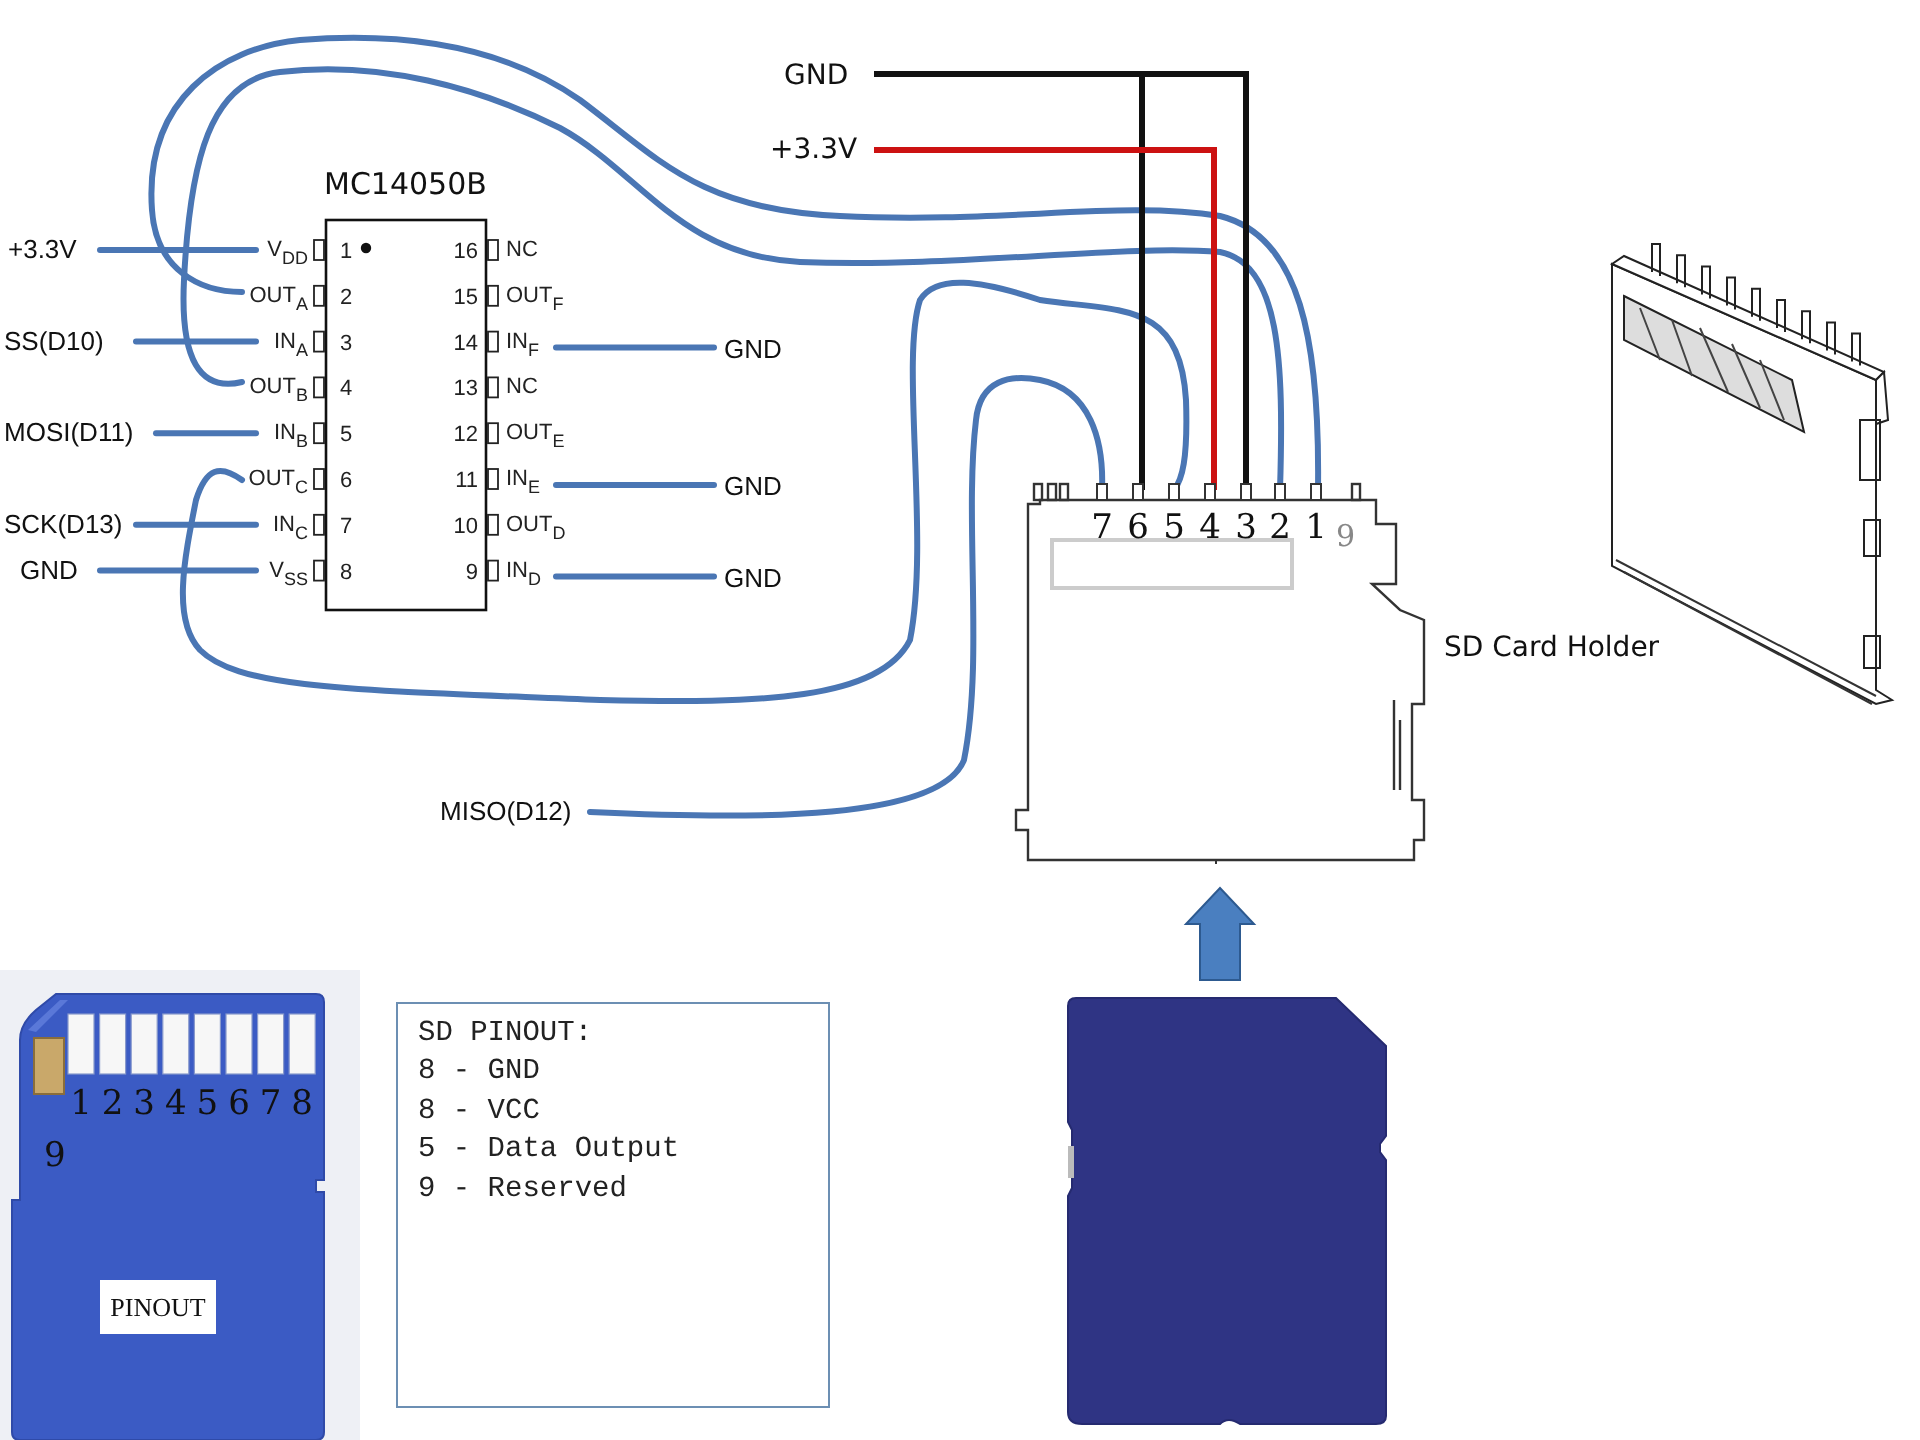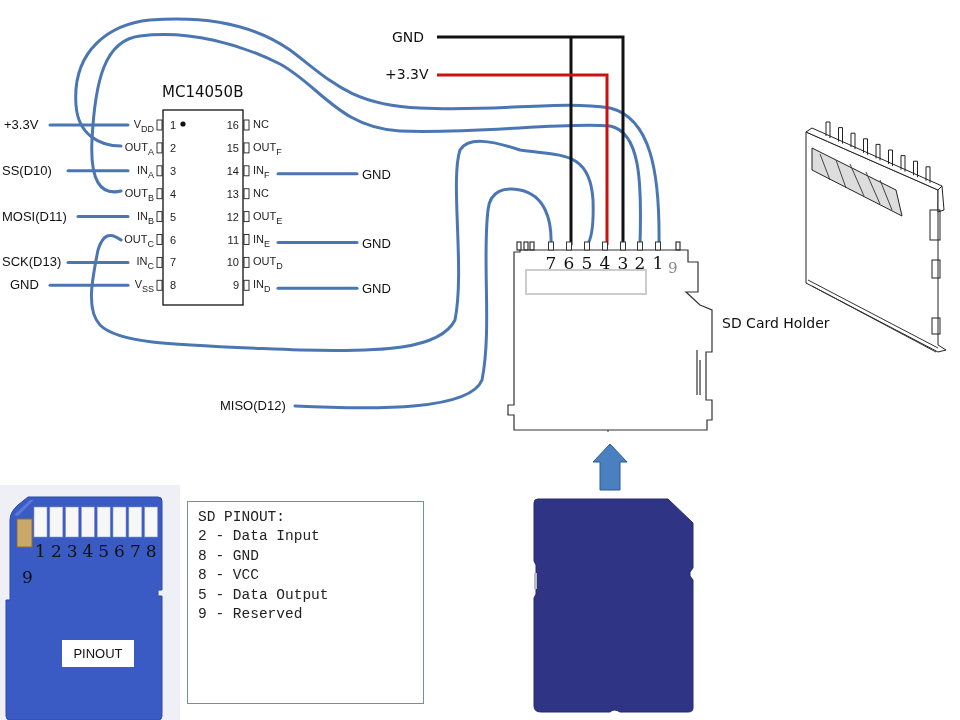--- a/index.html
+++ b/index.html
@@ -11,29 +11,29 @@
   .pin-lbl { font-family: "Liberation Sans", sans-serif; font-size: 11px; fill: #222; }
   .pin-num { font-family: "Liberation Sans", sans-serif; font-size: 11px; fill: #222; }
   .title { font-family: "DejaVu Sans", sans-serif; font-size: 15px; fill: #111; }
   .sdnum { font-family: "DejaVu Serif", serif; font-size: 17px; fill: #111; }
   .sdnum9 { font-family: "DejaVu Serif", serif; font-size: 15px; fill: #888; }
   .wire { fill: none; stroke: #4a76b4; stroke-width: 3; stroke-linecap: round; }
   .wire-black { fill: none; stroke: #111; stroke-width: 3; }
   .wire-red { fill: none; stroke: #cc1111; stroke-width: 3; }
   .outline { fill: none; stroke: #333; stroke-width: 1.2; }
 
-  #pinout-box { position: absolute; left: 187px; top: 501px; width: 237px; height: 203px;
+  #pinout-box { position: absolute; left: 198px; top: 501px; width: 217px; height: 203px;
                 border: 1px solid #6c8fb3; background: #fff; box-sizing: border-box;
                 padding: 6px 0 0 10px; }
   #pinout-box .line { font-family: "Liberation Mono", monospace; font-size: 14.5px;
                       line-height: 19.4px; color: #222; white-space: pre; }
 
-  #card-label { position: absolute; left: 50px; top: 640px; width: 72px; height: 27px;
-                background: #fff; font-family: Liberation Sans, sans-serif; font-size: 13px;
-                color: #111; text-align: center; line-height: 27px; margin-left: 12px; }
+  #card-label { position: absolute; left: 50px; top: 640px; width: 58px; height: 27px;
+                background: #fff; font-family: Liberation Serif, serif; font-size: 13px;
+                color: #111; text-align: center; line-height: 27px; }
 </style>
 </head>
 <body>
 
 <svg id="diagram" width="960" height="720" viewBox="0 0 960 720" xmlns="http://www.w3.org/2000/svg">
 
   <text class="title" x="162" y="97">MC14050B</text>
   <rect x="163" y="110" width="80" height="195" fill="#fff" stroke="#111" stroke-width="1.3"></rect>
   <circle cx="183" cy="124" r="2.6" fill="#111"></circle>
   <g id="ic-left">
@@ -211,18 +211,17 @@
     </g>
   <text class="sdnum" x="22" y="583">9</text>
 
   <text class="lbl" x="220" y="410">MISO(D12)</text>
 </svg>
 
 <div id="card-label">PINOUT</div>
 
 <div id="pinout-box">
   <div class="line">SD PINOUT:</div>
-  <div class="line">2 - Data Input</div>
   <div class="line">8 - GND</div>
   <div class="line">8 - VCC</div>
   <div class="line">5 - Data Output</div>
   <div class="line">9 - Reserved</div>
 </div>
 
 </body></html>

